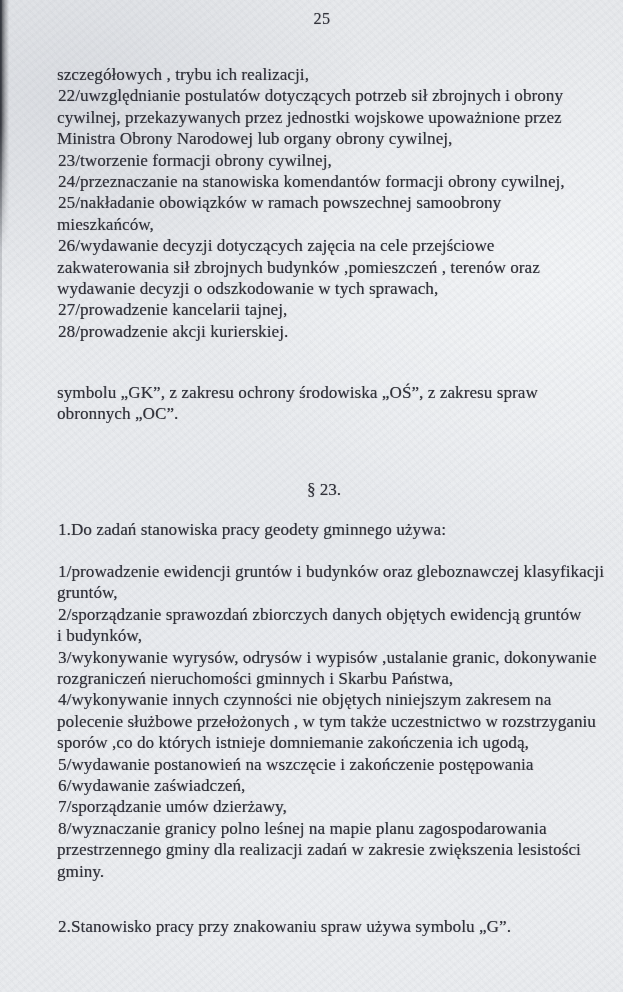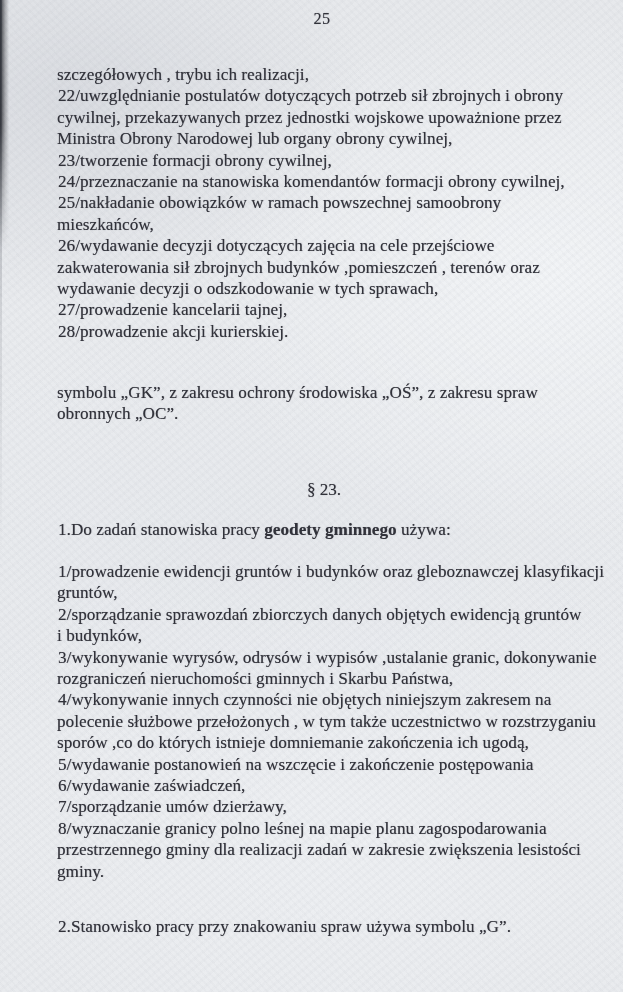--- a/index.html
+++ b/index.html
@@ -59,21 +59,21 @@
   .block { position: absolute; left: 4px; width: 640px; }
   .line {
     font-size: 17px;
     line-height: 21.4px;
     padding-left: 54px;
     white-space: pre;
     letter-spacing: 0.1px;
     text-shadow: 0.3px 0.3px 0.7px rgba(49,50,60,0.55);
   }
   .line.cont { padding-left: 53px; }
-  .bold { font-weight: bold; }
+  .bold { font-weight: normal; }
   .blk-a { top: 64px; }
   .blk-b { top: 382px; }
   .heading {
     position: absolute;
     top: 479px; left: 4px;
     width: 640px;
     text-align: center;
     font-size: 17px;
     line-height: 21.4px;
     text-shadow: 0.3px 0.3px 0.7px rgba(49,50,60,0.55);

